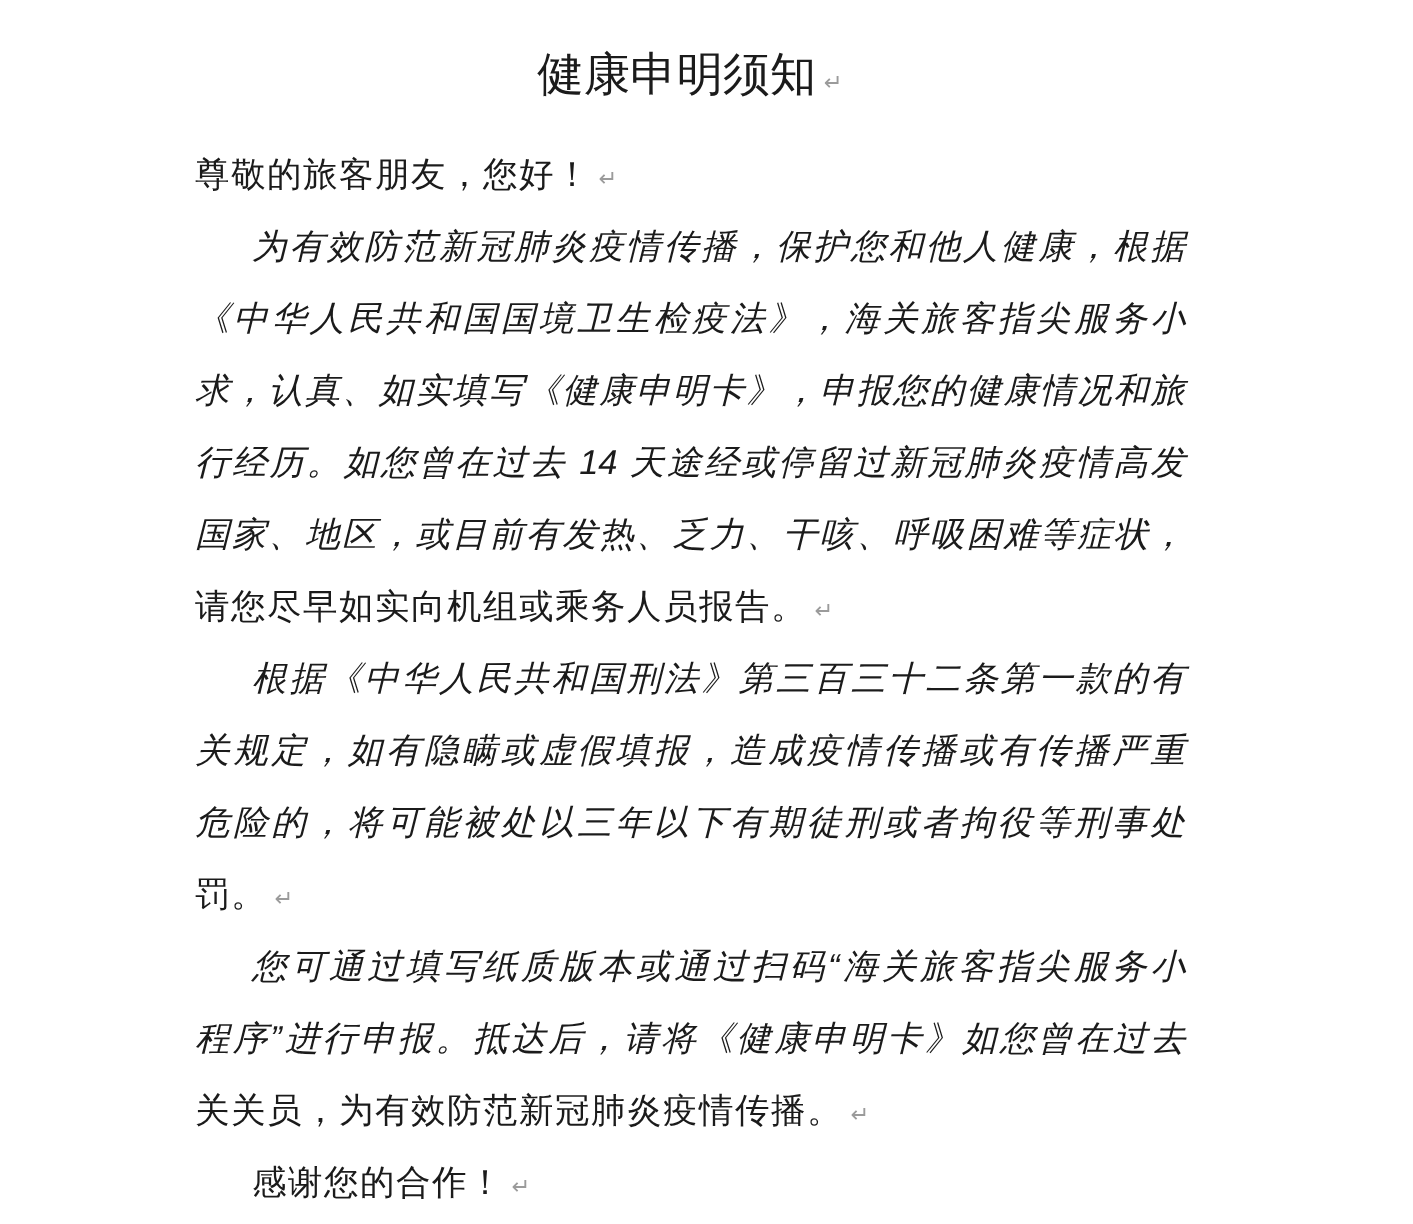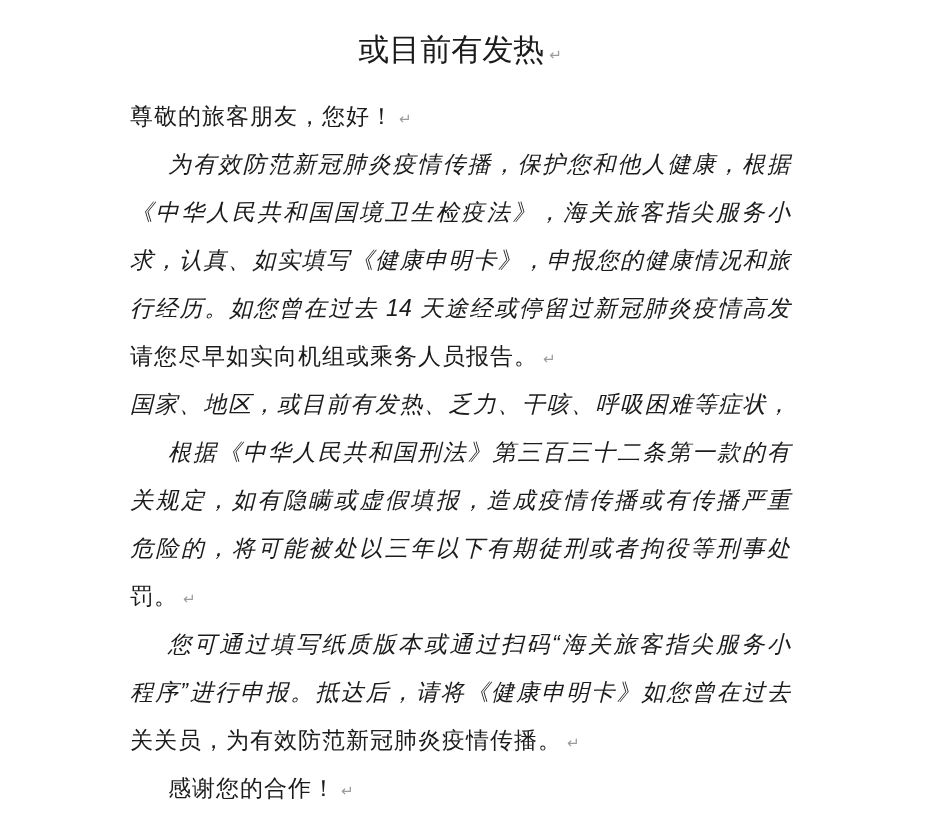--- a/index.html
+++ b/index.html
@@ -46,30 +46,30 @@
     margin-left:5px;
     letter-spacing:0;
   }
 </style>
 </head>
 <body>
 
 <div class="page">
   <div class="content">
 
-    <div class="title"><span>或目前有发热</span><span class="pmark">↵</span></div>
+    <div class="title"><span>健康申明须知</span><span class="pmark">↵</span></div>
 
     <div class="line"><span>尊敬的旅客朋友，您好！</span><span class="pmark">↵</span></div>
 
     <div class="line justify indent">为有效防范新冠肺炎疫情传播，保护您和他人健康，根据</div>
     <div class="line justify">《中华人民共和国国境卫生检疫法》，海关旅客指尖服务小</div>
     <div class="line justify">求，认真、如实填写《健康申明卡》，申报您的健康情况和旅</div>
     <div class="line justify">行经历。如您曾在过去 14 天途经或停留过新冠肺炎疫情高发</div>
+    <div class="line justify">国家、地区，或目前有发热、乏力、干咳、呼吸困难等症状，</div>
     <div class="line"><span>请您尽早如实向机组或乘务人员报告。</span><span class="pmark">↵</span></div>
-    <div class="line justify">国家、地区，或目前有发热、乏力、干咳、呼吸困难等症状，</div>
 
     <div class="line justify indent">根据《中华人民共和国刑法》第三百三十二条第一款的有</div>
     <div class="line justify">关规定，如有隐瞒或虚假填报，造成疫情传播或有传播严重</div>
     <div class="line justify">危险的，将可能被处以三年以下有期徒刑或者拘役等刑事处</div>
     <div class="line"><span>罚。</span><span class="pmark">↵</span></div>
 
     <div class="line justify indent">您可通过填写纸质版本或通过扫码“海关旅客指尖服务小</div>
     <div class="line justify">程序”进行申报。抵达后，请将《健康申明卡》如您曾在过去</div>
     <div class="line"><span>关关员，为有效防范新冠肺炎疫情传播。</span><span class="pmark">↵</span></div>
 

